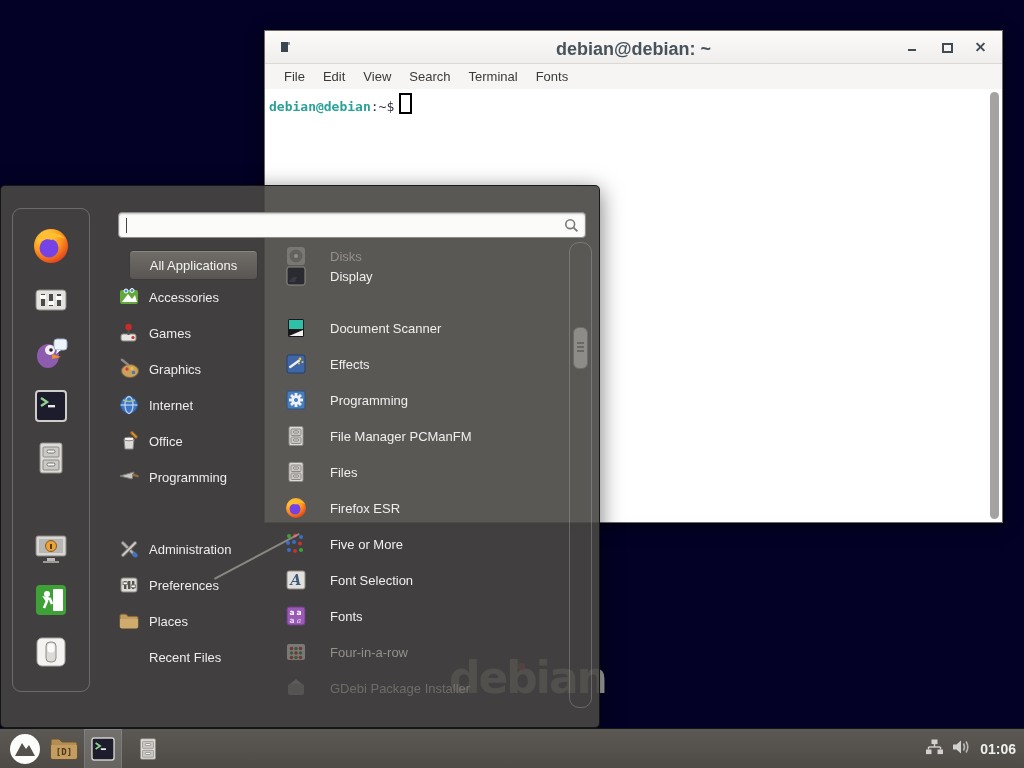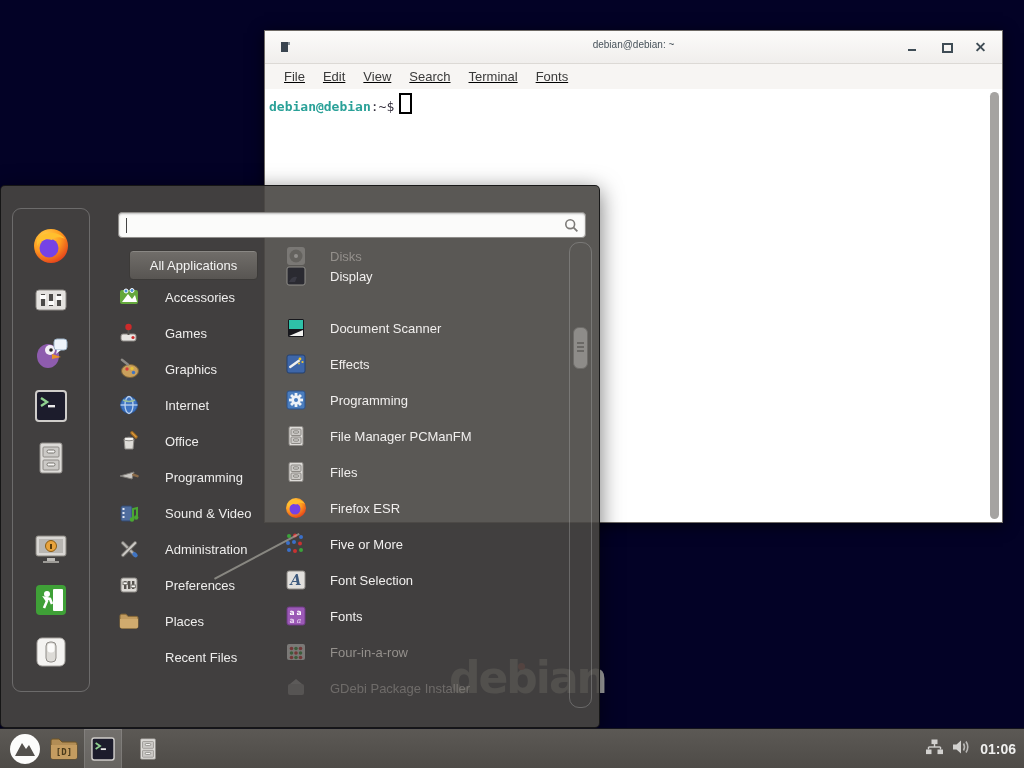--- a/index.html
+++ b/index.html
@@ -10,31 +10,31 @@
   #watermark{position:absolute;left:449px;top:652px;font-family:"DejaVu Sans",sans-serif;
              font-weight:bold;font-size:44px;letter-spacing:-2px;color:#a9a9a9;}
   #watermark-dot{position:absolute;left:518px;top:663px;width:7px;height:7px;border-radius:50%;
                  background:#b8312f;}
   
   #term{position:absolute;left:264px;top:30px;width:737px;height:491px;
         border:1px solid #6f6a66;box-shadow:0 3px 14px rgba(0,0,0,.65);background:#fff;}
   #term-titlebar{position:absolute;left:0;top:0;right:0;height:32px;
         background:linear-gradient(#fcfbfa,#f0eeec);border-bottom:1px solid #dcd9d5;}
   #term-title{position:absolute;left:0;right:0;top:8px;text-align:center;
-        font-size:10px;font-weight:normal;color:#47525a;}
+        font-size:18px;font-weight:bold;color:#47525a;}
   #term-mini-icon{position:absolute;left:16px;top:11px;width:7px;height:10px;background:#3a4550;}
   #term-mini-icon:after{content:"";position:absolute;right:-2px;top:0;width:2px;height:3px;background:#8b959d;}
   .win-btns{position:absolute;right:16px;top:0;height:32px;display:flex;align-items:center;gap:23px;}
   .wbtn{position:relative;width:11px;height:11px;cursor:default;}
   .wbtn .bar{position:absolute;left:1px;bottom:2px;width:8px;height:2px;background:#3f4c55;}
   .wbtn .box{position:absolute;left:1px;top:1px;width:7px;height:6px;border:2px solid #3f4c55;}
   .wbtn .x1,.wbtn .x2{position:absolute;left:0;top:4.5px;width:11px;height:2px;background:#3f4c55;}
   .wbtn .x1{transform:rotate(45deg);} .wbtn .x2{transform:rotate(-45deg);}
   #term-menubar{position:absolute;left:0;top:33px;right:0;height:25px;background:#f7f5f3;
-        display:flex;align-items:center;padding-left:10px;text-decoration:underline;}
+        display:flex;align-items:center;padding-left:10px;}
   .mitem{font-size:13px;color:#3a3a3a;padding:0 9px;}
   #term-body{position:absolute;left:0;top:58px;right:0;bottom:0;background:#ffffff;}
   #prompt{position:absolute;left:4px;top:4px;font-family:"DejaVu Sans Mono",monospace;
         font-size:13px;color:#36313f;white-space:pre;}
   #prompt .uh{font-weight:bold;color:#2aa198;}
   #term-cursor{display:inline-block;width:9px;height:17px;border:2px solid #000;
         vertical-align:text-bottom;margin-left:5px;background:#fff;}
   #term-scrollbar{position:absolute;right:3px;top:3px;bottom:3px;width:9px;border-radius:5px;
         background:#a5a3a1;}
   
@@ -50,21 +50,21 @@
         box-shadow:inset 0 1px 2px rgba(0,0,0,.25);}
   #search-caret{position:absolute;left:7px;top:5px;width:1px;height:15px;background:#444;}
   #search-icon{position:absolute;right:6px;top:5px;width:15px;height:15px;}
   #all-apps-btn{position:absolute;left:128px;top:64px;width:127px;height:28px;border-radius:4px;
         background:linear-gradient(#716e6a,#585552);border:1px solid #3c3a38;
         box-shadow:inset 0 1px 0 rgba(255,255,255,.18);
         color:#f4f4f3;font-size:13px;display:flex;align-items:center;justify-content:center;}
   .cat-row{position:absolute;left:117px;width:150px;height:36px;display:flex;align-items:center;gap:9px;}
   .cat-ic{width:22px;height:22px;flex:0 0 22px;}
   .cat-ic svg{width:22px;height:22px;display:block;}
-  .cat-label{font-size:13px;color:#eeedec;white-space:nowrap;margin-left:16px;}
+  .cat-label{font-size:13px;color:#eeedec;white-space:nowrap;}
   .app-row{position:absolute;left:283px;width:282px;height:36px;display:flex;align-items:center;gap:22px;}
   .app-ic{width:24px;height:24px;flex:0 0 24px;}
   .app-ic svg{width:24px;height:24px;display:block;}
   .app-label{font-size:13px;color:#f1efee;white-space:nowrap;}
   .app-row.disabled .app-label{color:#94908c;}
   .app-row.disabled .app-ic{opacity:.5;}
   .app-row.fading{opacity:.55;}
   #menu-scroll-track{position:absolute;left:568px;top:56px;width:21px;height:464px;
         border:1px solid rgba(180,180,180,.35);border-radius:10px;}
   #menu-scroll-thumb{position:absolute;left:3px;top:84px;width:13px;height:40px;border-radius:6px;
@@ -274,34 +274,20 @@
     </div>
     <div class="cat-row" style="top:273px">
       <span class="cat-ic">
           <svg viewBox="0 0 22 22">
             <path d="M2 10 L16 6 L14 13 Z" fill="#c8c6c2" stroke="#7e7b77"></path>
             <rect x="14" y="8" width="7" height="2.6" rx="1.3" transform="rotate(18 17 9)" fill="#8a6a48"></rect>
           </svg>
         </span>
       <span class="cat-label">Programming</span>
     </div>
-    <div class="cat-row" style="top:309px">
-      <span class="cat-ic">
-          <svg viewBox="0 0 22 22">
-            <rect x="3" y="4" width="11" height="15" rx="1.5" fill="#4f6d9e" stroke="#32496e"></rect>
-            <rect x="4.5" y="6" width="2" height="2" fill="#dfe6f2"></rect>
-            <rect x="4.5" y="10" width="2" height="2" fill="#dfe6f2"></rect>
-            <rect x="4.5" y="14" width="2" height="2" fill="#dfe6f2"></rect>
-            <path d="M15 17 L15 7 L19 6 L19 15" fill="none" stroke="#4aa832" stroke-width="2"></path>
-            <circle cx="14" cy="17.5" r="2.2" fill="#4aa832"></circle>
-            <circle cx="18.2" cy="15.5" r="2.2" fill="#4aa832"></circle>
-          </svg>
-        </span>
-      <span class="cat-label">Sound &amp; Video</span>
-    </div>
     <div class="cat-row" style="top:345px">
       <span class="cat-ic">
           <svg viewBox="0 0 22 22">
             <rect x="1" y="9.7" width="20" height="2.8" rx="1.4" transform="rotate(45 11 11)" fill="#b9b7b3" stroke="#76736f"></rect>
             <rect x="1" y="9.7" width="20" height="2.8" rx="1.4" transform="rotate(-45 11 11)" fill="#cfcdc9" stroke="#76736f"></rect>
             <rect x="14.5" y="14.5" width="6" height="4" rx="2" transform="rotate(45 17 16)" fill="#3f74c2"></rect>
           </svg>
         </span>
       <span class="cat-label">Administration</span>
     </div>

